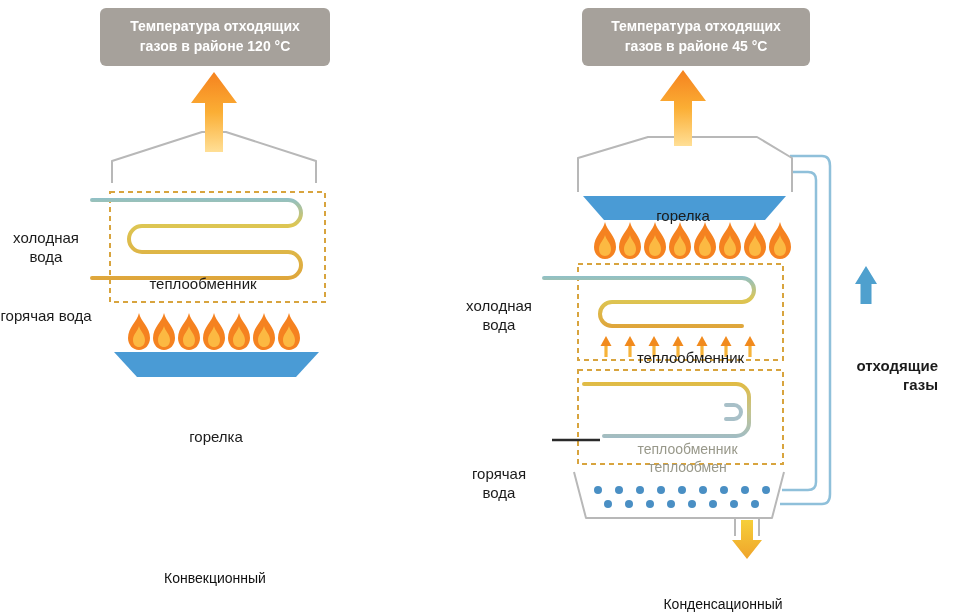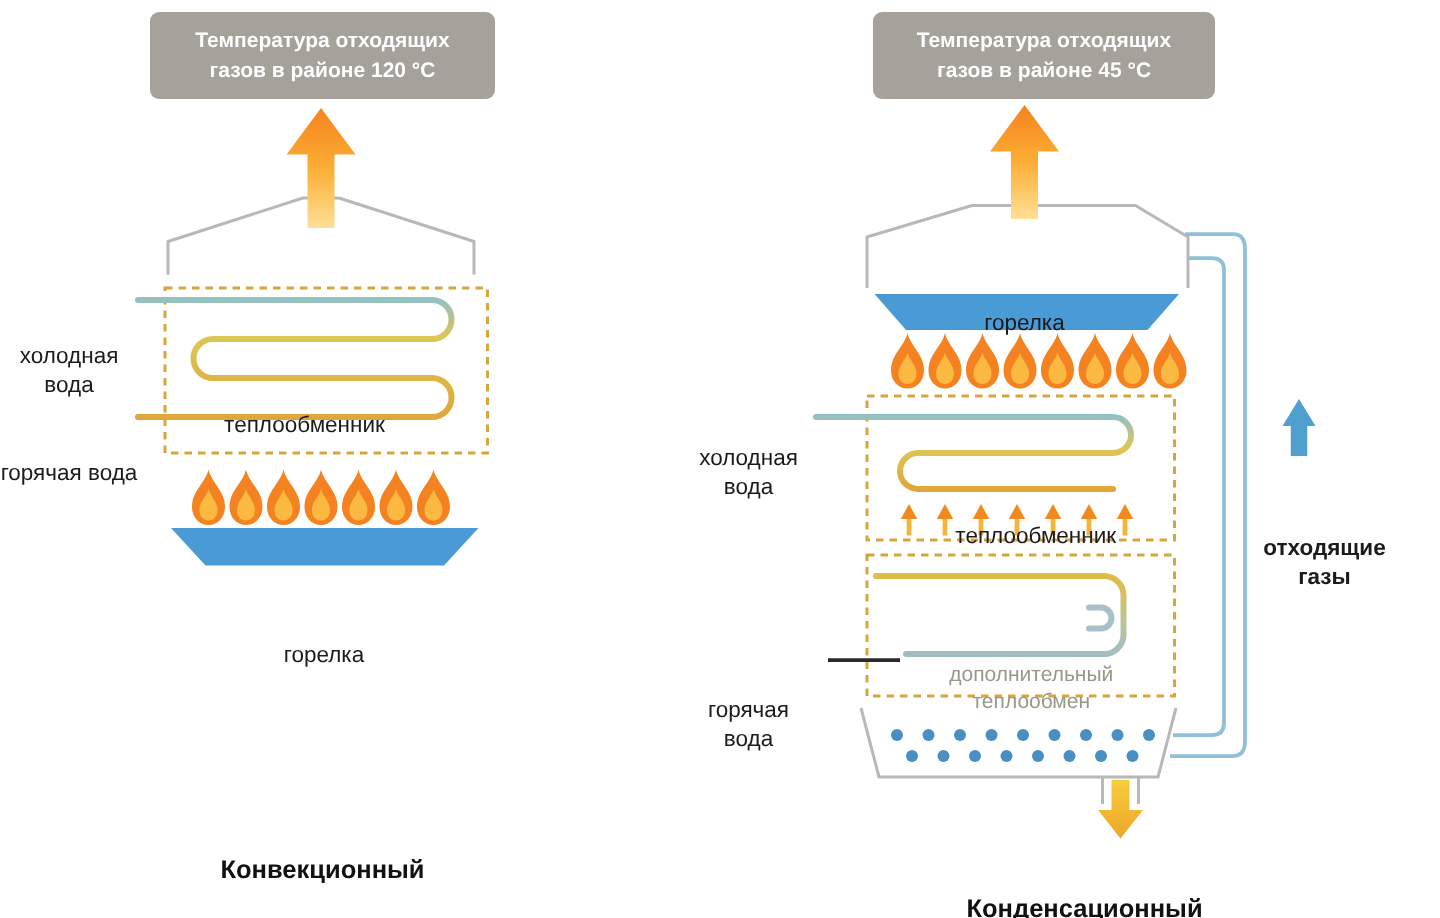--- a/index.html
+++ b/index.html
@@ -12,25 +12,25 @@
     position:absolute; text-align:center; color:#1b1b1b;
     font-size:15px; line-height:1.28; font-weight:500;margin-top:44px;
   }
   .temp-box {
     position:absolute; background:#a6a19b; color:#ffffff;
     font-weight:bold; font-size:14px; line-height:1.4;
     border-radius:6px; display:flex; align-items:center; justify-content:center;
     text-align:center; padding:6px 14px; box-sizing:border-box;
   }
   .title {
-    position:absolute; font-weight:bold; font-size:17px; color:#111111;
+    position:absolute; font-weight:normal; font-size:14px; color:#111111;
     text-align:center;
   }
   .gray-text { color:#98988a; font-size:14px; }
-  .bold { font-weight:bold; }
+  .bold { font-weight:bold;text-align:right; }
 </style>
 </head>
 <body>
 
 <div class="canvas">
 
   <svg width="960" height="612" viewBox="0 0 960 612">
     <defs>
       <linearGradient id="gradUp" x1="0" y1="0" x2="0" y2="1">
         <stop offset="0" stop-color="#f5821f"></stop>
@@ -141,18 +141,18 @@
   <div class="label" style="left:0px; top:184px; width:92px;">холодная вода</div>
   <div class="label" style="left:128px; top:230px; width:150px;">теплообменник</div>
   <div class="label" style="left:0px; top:262px; width:92px;">горячая вода</div>
   <div class="label" style="left:151px; top:383px; width:130px;">горелка</div>
   <div class="title" style="left:90px; top:570px; width:250px;">Конвекционный</div>
 
   <div class="temp-box" style="left:582px; top:8px; width:228px; height:58px;">Температура отходящих газов в районе 45 °C</div>
   <div class="label" style="left:618px; top:162px; width:130px;">горелка</div>
   <div class="label" style="left:455px; top:252px; width:88px;">холодная вода</div>
   <div class="label" style="left:618px; top:304px; width:145px;">теплообменник</div>
-  <div class="label gray-text" style="left:605px; top:397px; width:165px;">дополнительный теплообмен</div>
+  <div class="label gray-text" style="left:605px; top:397px; width:165px;">теплообменник теплообмен</div>
   <div class="label" style="left:455px; top:420px; width:88px;">горячая вода</div>
   <div class="label bold" style="left:828px; top:312px; width:110px;">отходящие газы</div>
   <div class="title" style="left:598px; top:596px; width:250px;">Конденсационный</div>
 
 </div>
 
 </body></html>

